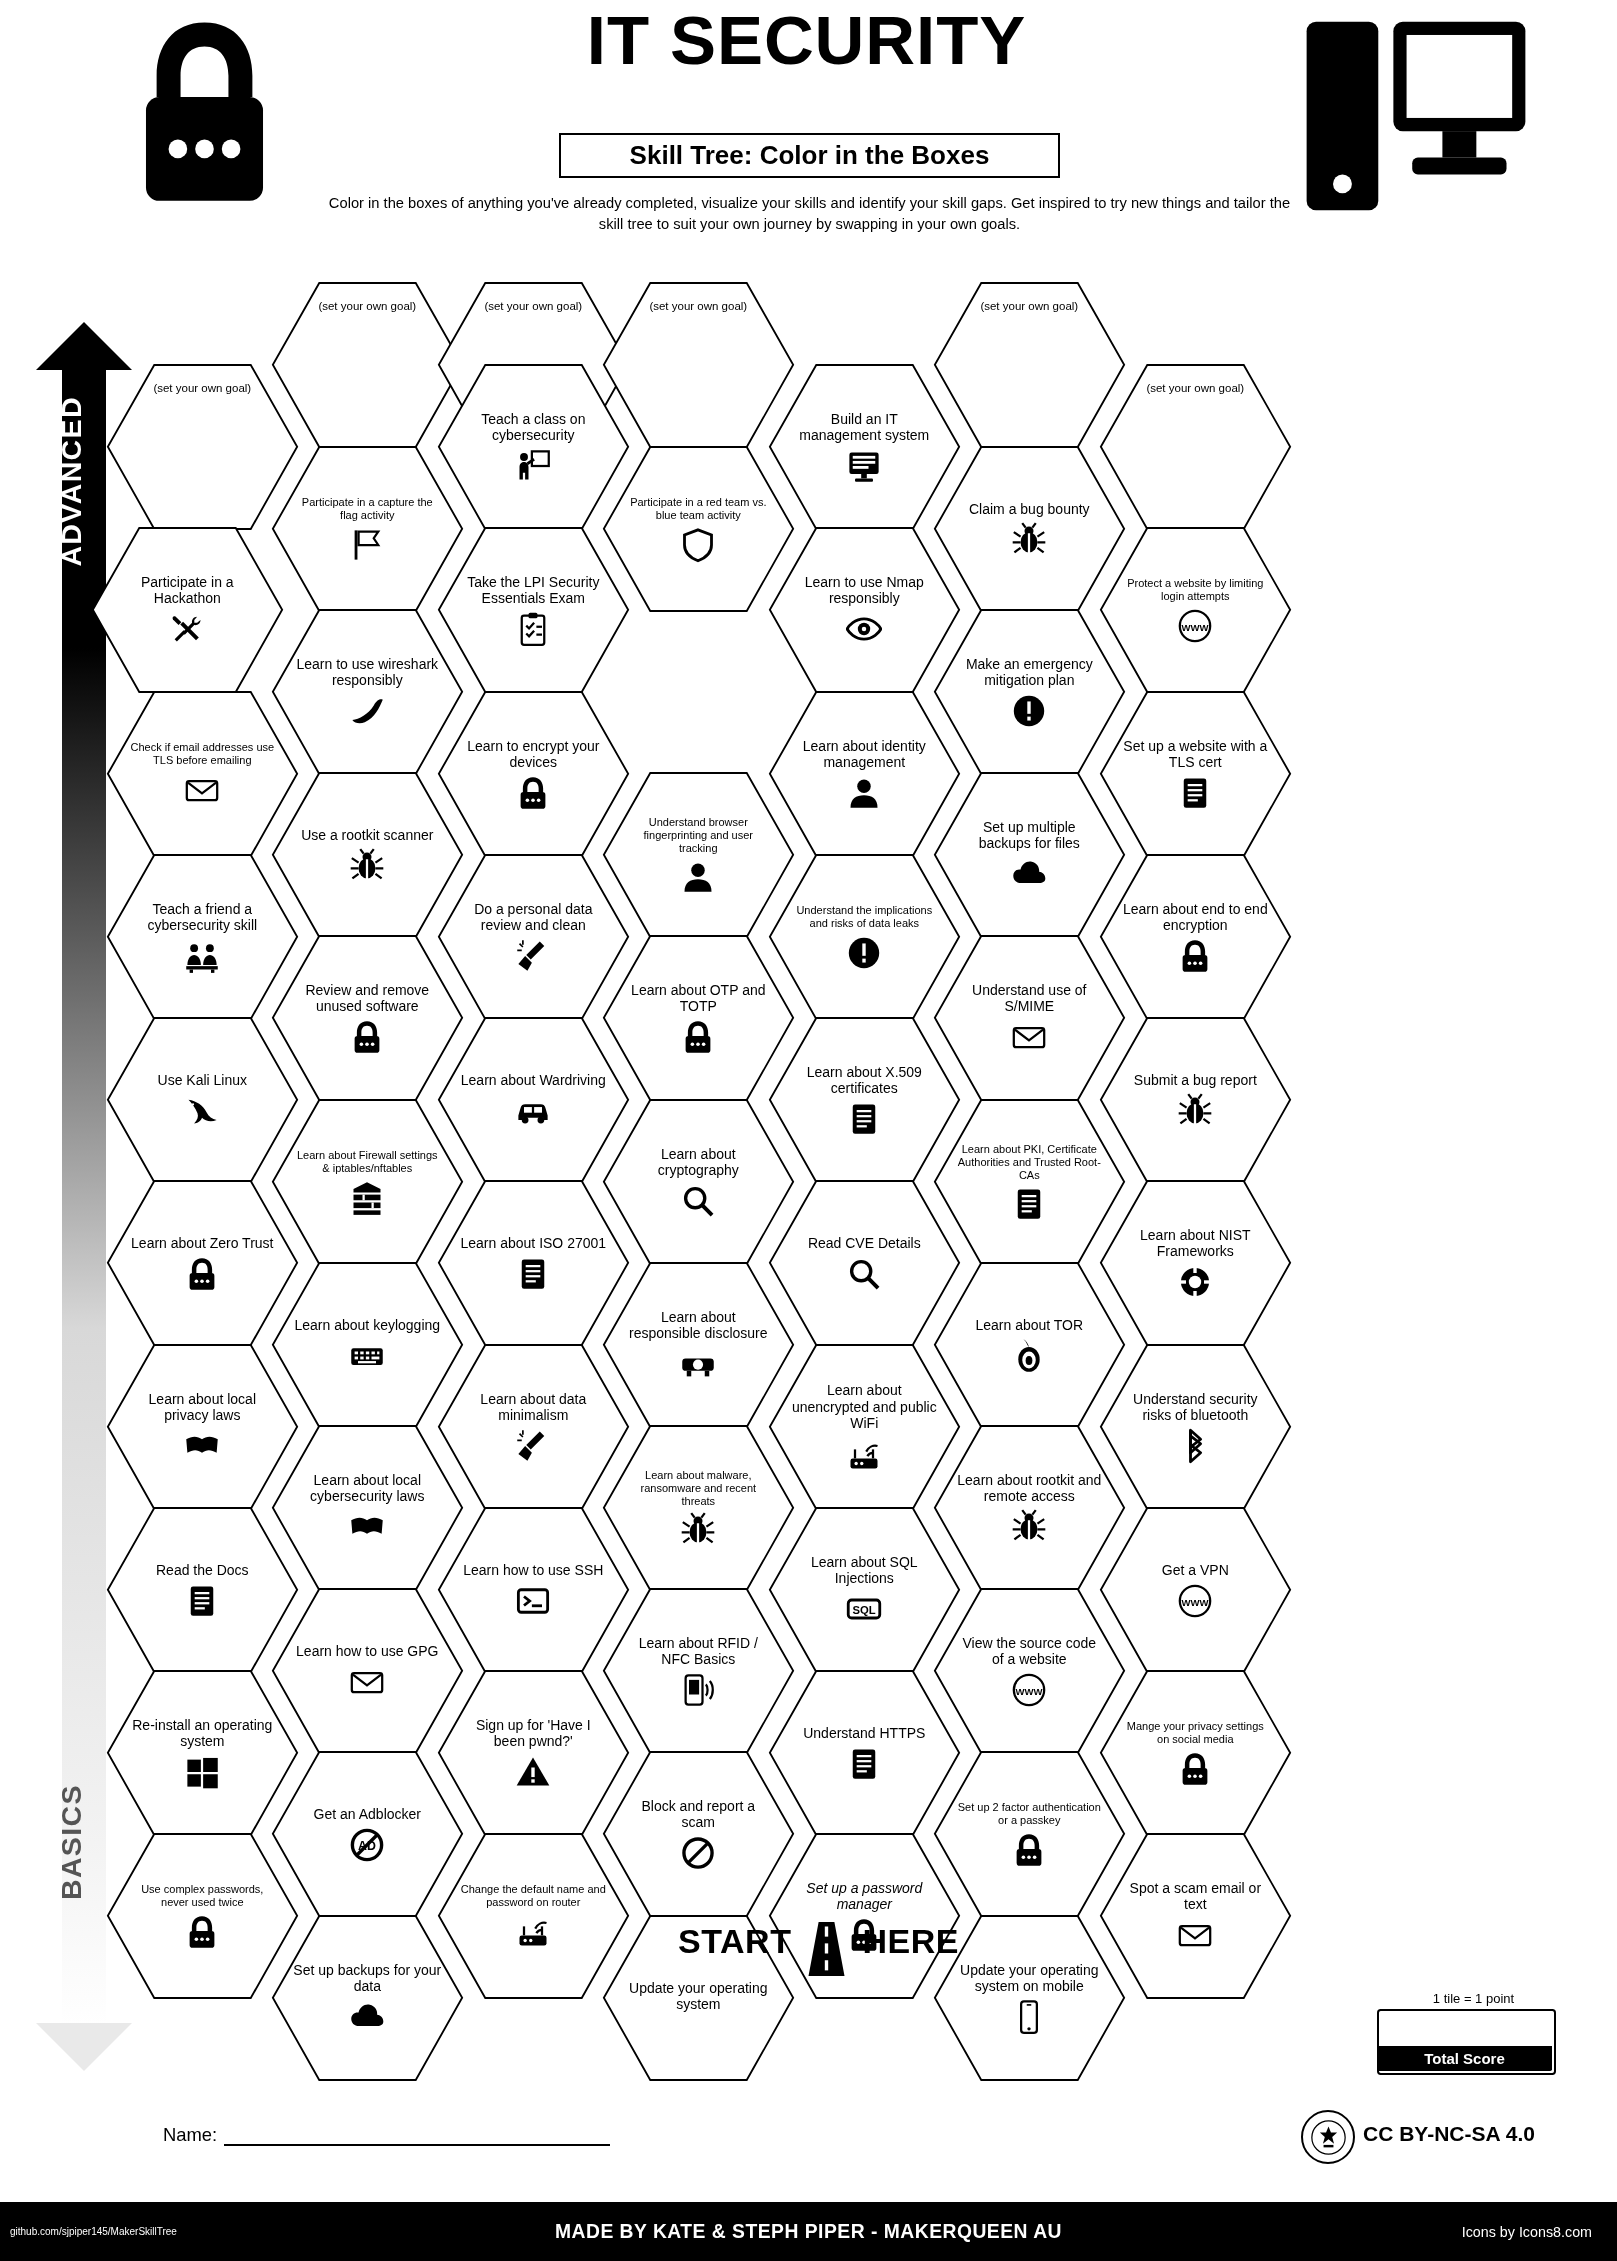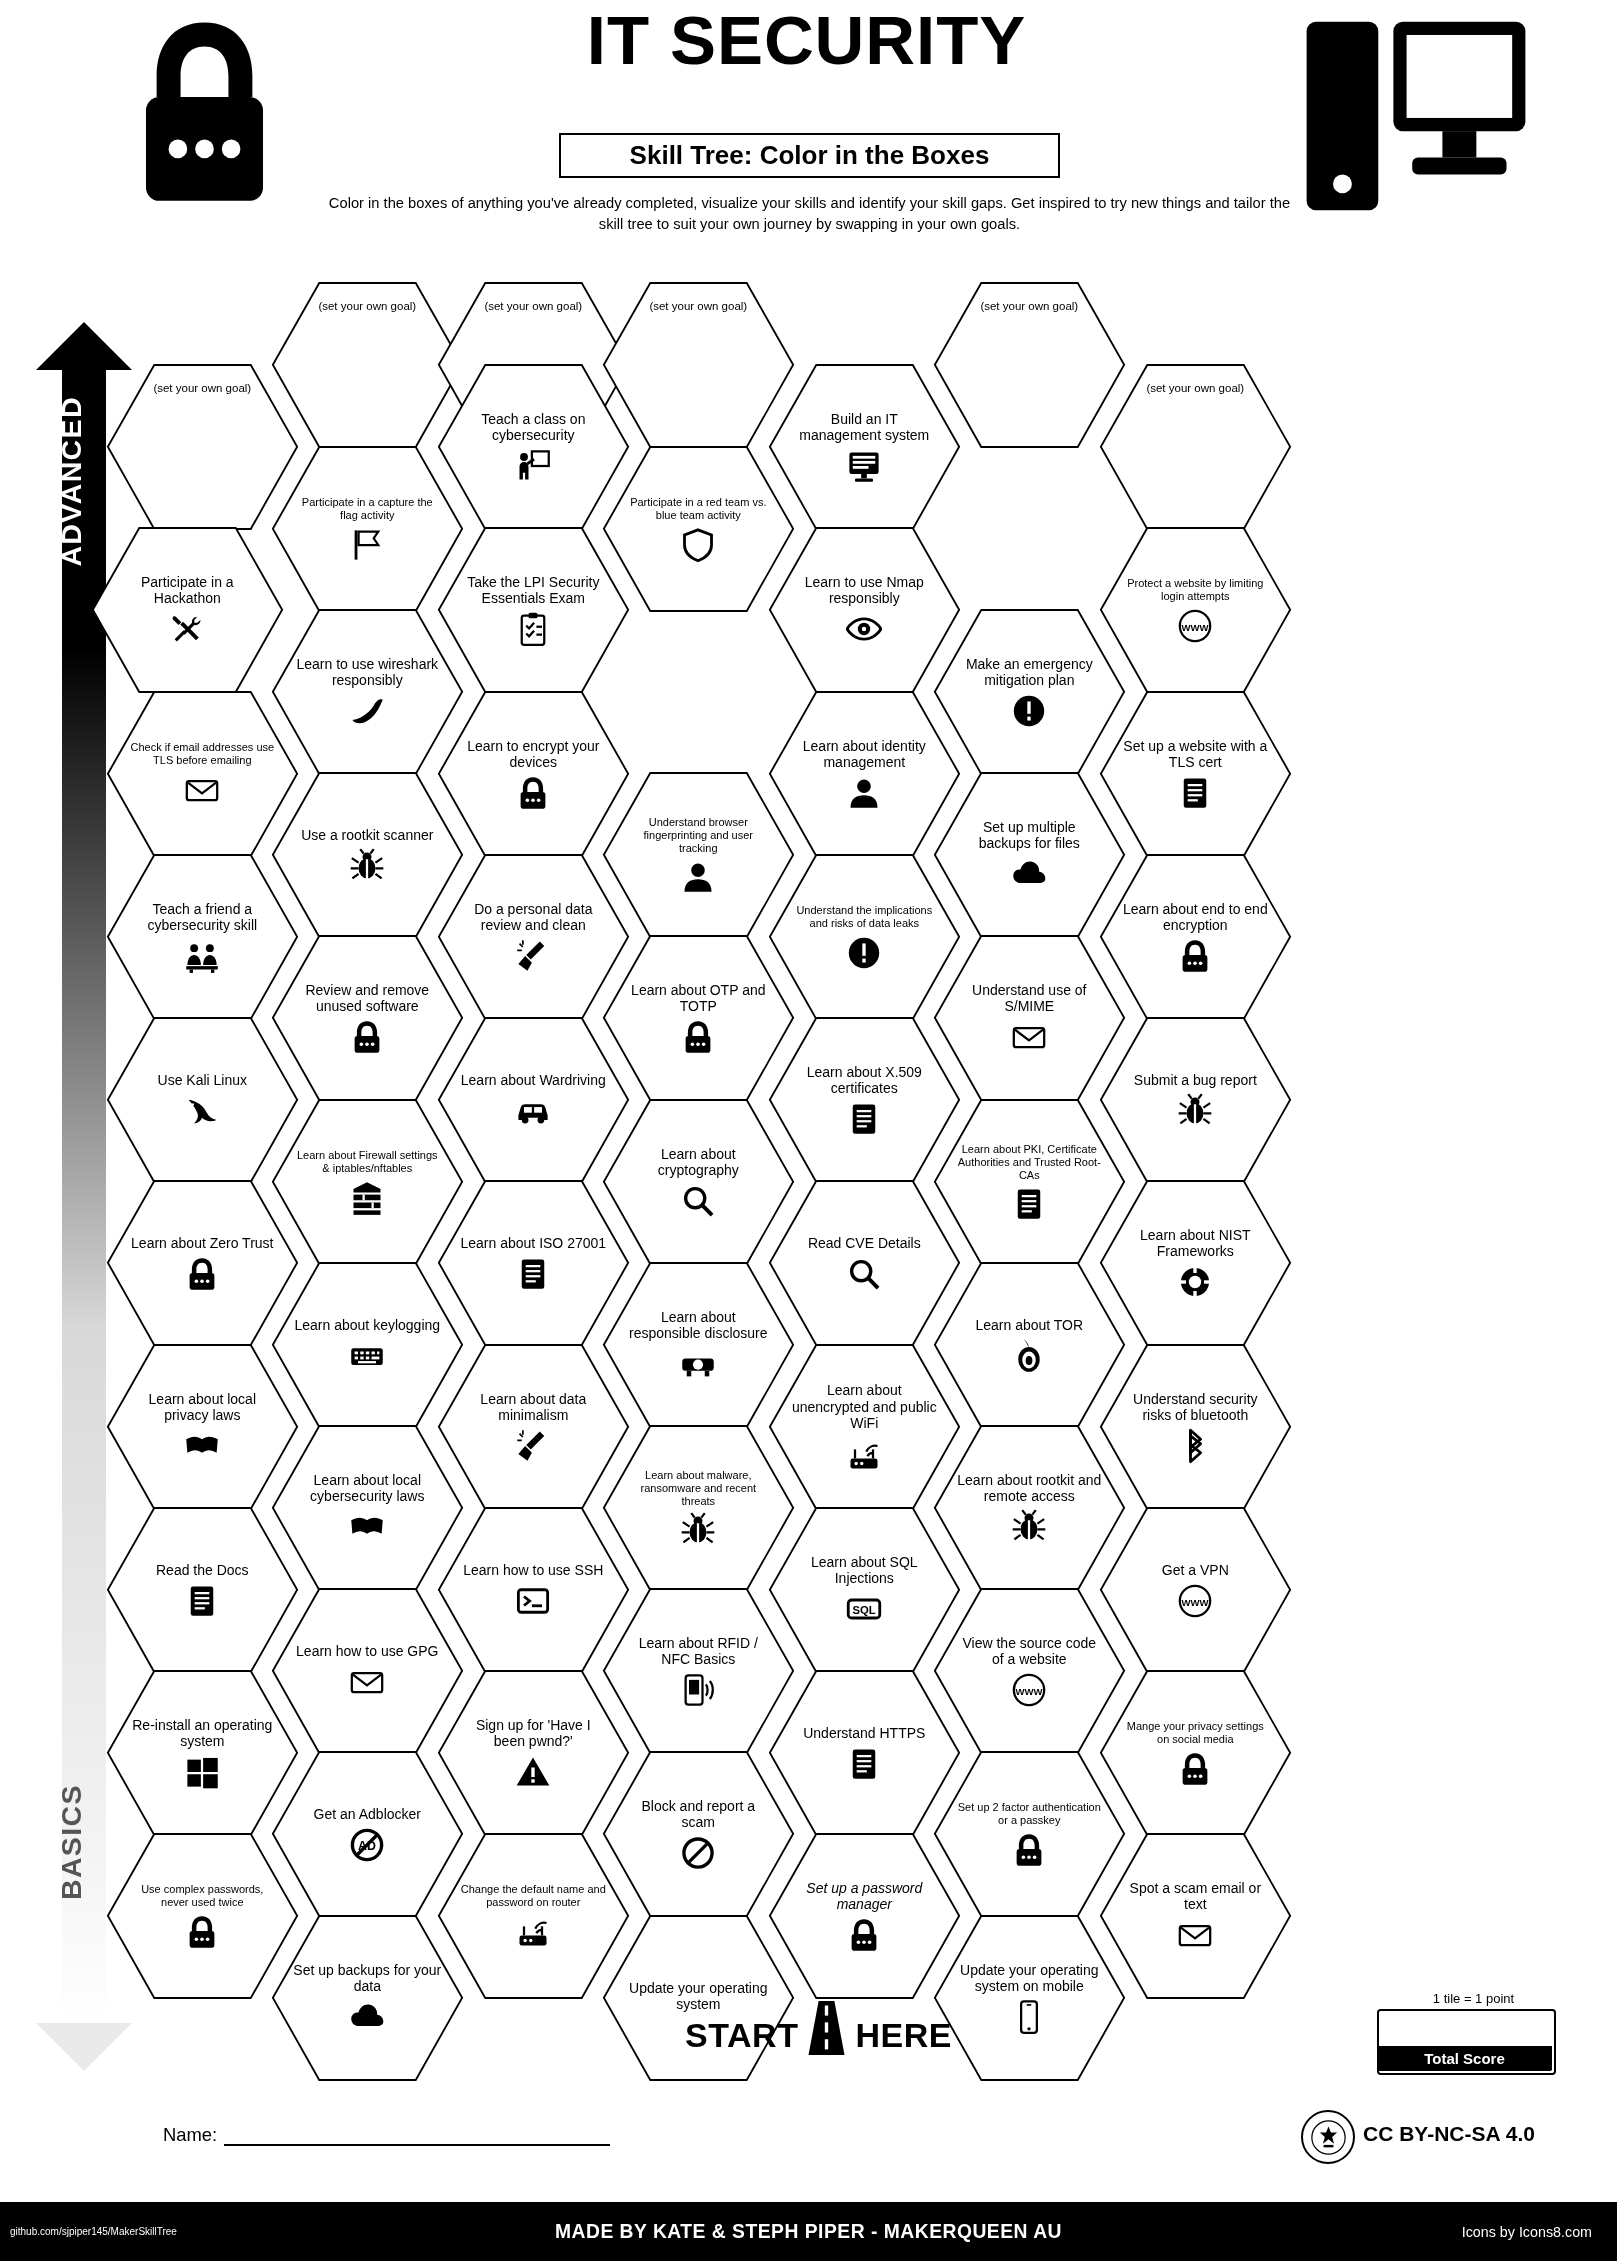--- a/index.html
+++ b/index.html
@@ -31,21 +31,21 @@
   .hex .inner{position:absolute;left:19.3px;top:13px;width:154px;height:143px;
     display:flex;flex-direction:column;align-items:center;justify-content:center;text-align:center;}
   .hex .txt{font-size:14px;line-height:1.18;font-weight:400;padding:0 2.8px;}
   .hex .txt.sm{font-size:11px;line-height:1.16;}
   .hex .txt.goal{font-size:11.5px;}
   .hex .ic{margin-top:4.6px;display:flex;align-items:center;justify-content:center;}
   .hex.empty .inner{justify-content:flex-start;padding-top:6.4px;}
   .hex svg{display:block;}
 
   
-  .start{position:absolute;left:653px;top:1995px;width:331px;height:60px;display:flex;align-items:flex-end;justify-content:center;gap:6px;}
+  .start{position:absolute;left:653px;top:1922px;width:331px;height:60px;display:flex;align-items:flex-start;justify-content:center;gap:13px;}
   .start .word{font-size:34px;font-weight:bold;letter-spacing:0.5px;}
   .road{width:45px;height:54px;}
 
   
   .score-note{position:absolute;left:1407px;top:1991px;width:133px;text-align:center;font-size:13px;}
   .score-box{position:absolute;left:1377px;top:2009px;width:175px;height:62px;border:2.3px solid #000;border-radius:3.7px;background:#fff;}
   .score-label{position:absolute;left:1377px;top:2046px;width:175px;height:25px;background:#000;color:#fff;display:flex;align-items:center;justify-content:center;font-size:15px;font-weight:bold;border-radius:0 0 1.8px 1.8px;}
 
   
   .name-row{position:absolute;left:163px;top:2124px;display:flex;align-items:flex-end;gap:6.4px;}
@@ -891,20 +891,37 @@
           </svg>
         </div>
       </div>
     </div>
     <div class="hex empty" style="left: 933px; top: 281px;">
       <svg class="shape" viewBox="0 0 420 365" width="193" height="168">
         <polygon points="105,4 315,4 416,182 315,361 105,361 4,182" fill="#ffffff" stroke="#000000" stroke-width="4"></polygon>
       </svg>
       <div class="inner">
         <div class="txt goal">(set your own goal)</div>
+      </div>
+    </div>
+    <div class="hex" style="left: 933px; top: 445px;">
+      <svg class="shape" viewBox="0 0 420 365" width="193" height="168">
+        <polygon points="105,4 315,4 416,182 315,361 105,361 4,182" fill="#ffffff" stroke="#000000" stroke-width="4"></polygon>
+      </svg>
+      <div class="inner">
+        <div class="txt">Claim a bug bounty</div>
+        <div class="ic">
+          <svg viewBox="0 0 64 64" width="36" height="36">
+            <ellipse cx="32" cy="36" rx="15" ry="18" fill="#000"></ellipse>
+            <circle cx="32" cy="16" r="8" fill="#000"></circle>
+            <rect x="30" y="20" width="4" height="36" fill="#fff"></rect>
+            <path d="M17 26 L5 18 M17 36 L3 36 M17 46 L6 54 M47 26 L59 18 M47 36 L61 36 M47 46 L58 54" stroke="#000" stroke-width="4" fill="none"></path>
+            <path d="M26 10 L20 2 M38 10 L44 2" stroke="#000" stroke-width="4"></path>
+          </svg>
+        </div>
       </div>
     </div>
     <div class="hex" style="left: 933px; top: 608px;">
       <svg class="shape" viewBox="0 0 420 365" width="193" height="168">
         <polygon points="105,4 315,4 416,182 315,361 105,361 4,182" fill="#ffffff" stroke="#000000" stroke-width="4"></polygon>
       </svg>
       <div class="inner">
         <div class="txt">Make an emergency mitigation plan</div>
         <div class="ic">
           <svg viewBox="0 0 64 64" width="36" height="36">

